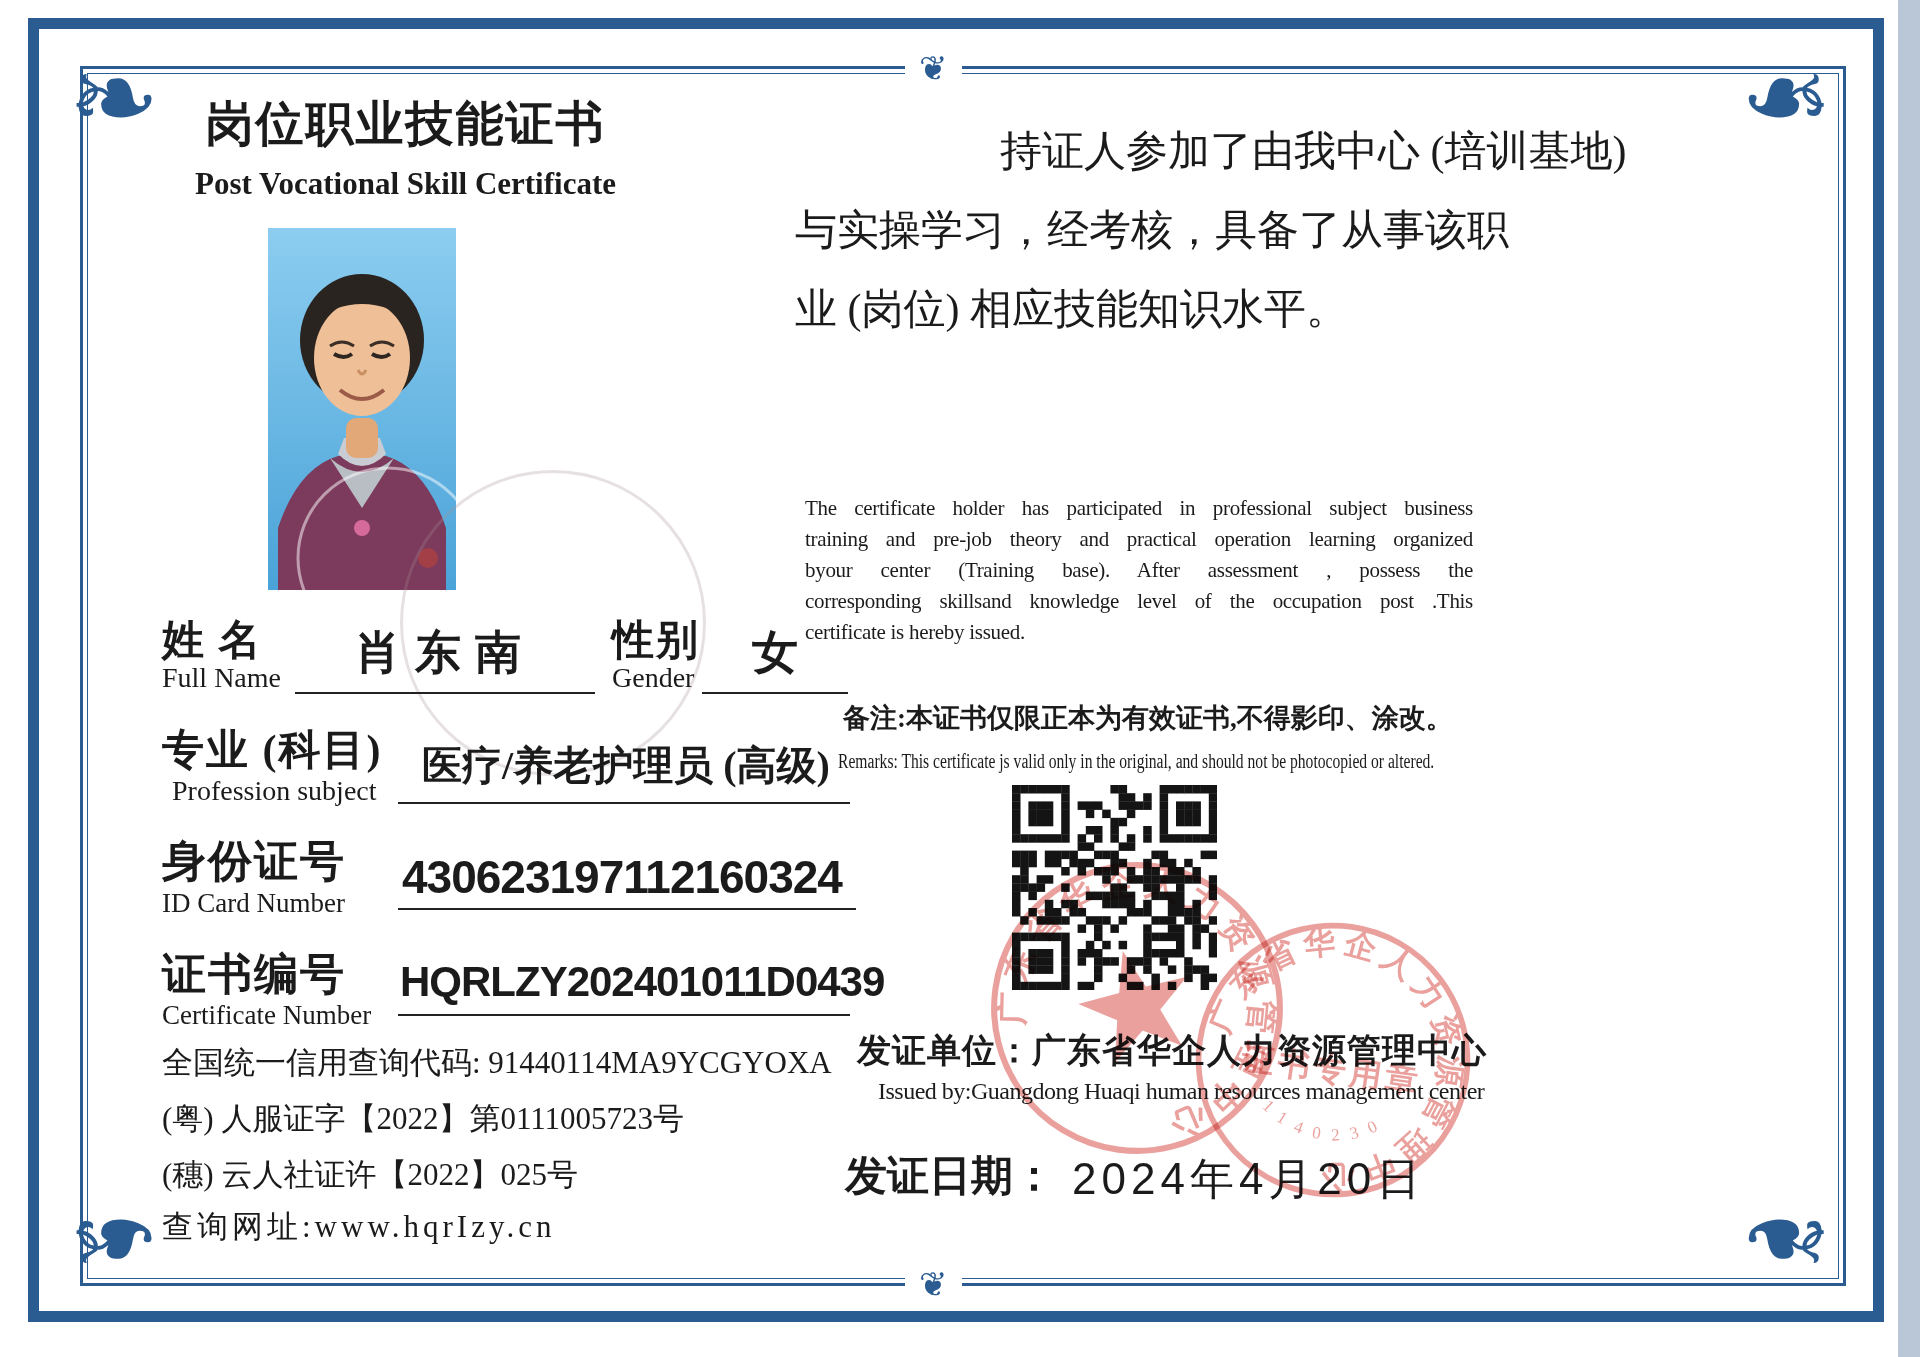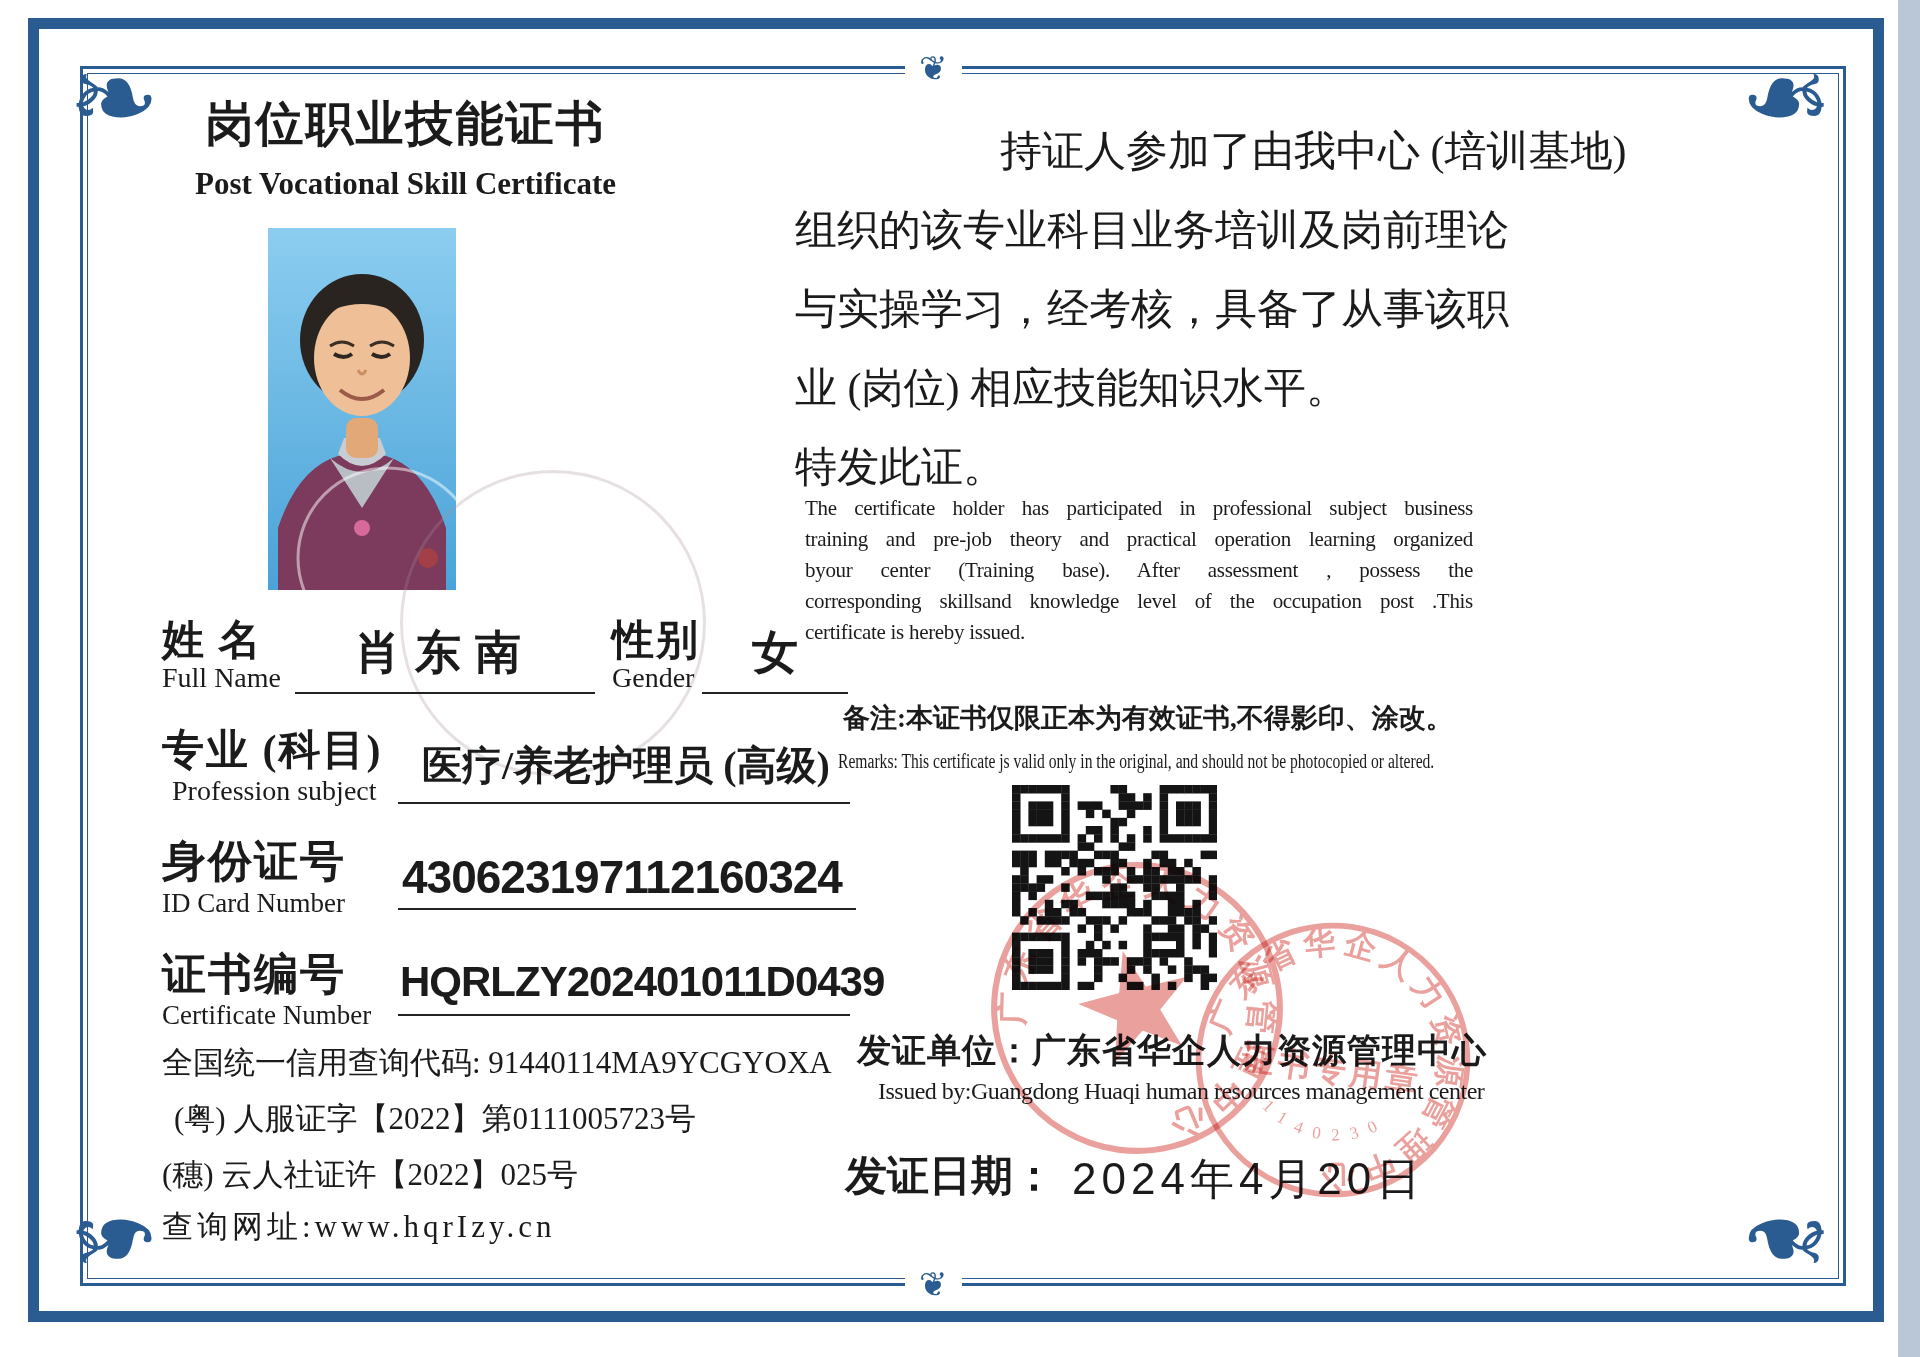--- a/index.html
+++ b/index.html
@@ -129,30 +129,28 @@
   <div class="abs lab-en" style="left:162px;top:888px;font-size:27px;">ID Card Number</div>
   <div class="abs uline" style="left:398px;top:872px;width:458px;height:36px;"></div>
   <div class="abs num" style="left:402px;top:850px;font-size:46px;letter-spacing:-1px;">430623197112160324</div>
 
   <div class="abs lab-zh" style="left:162px;top:945px;font-size:44px;">证书编号</div>
   <div class="abs lab-en" style="left:162px;top:1000px;font-size:27px;">Certificate Number</div>
   <div class="abs uline" style="left:398px;top:978px;width:452px;height:36px;"></div>
   <div class="abs num" style="left:400px;top:958px;font-size:42px;letter-spacing:-1px;">HQRLZY202401011D0439</div>
 
   <div class="abs foot-line" style="left:162px;top:1042px;">全国统一信用查询代码: 91440114MA9YCGYOXA</div>
-  <div class="abs foot-line" style="left:162px;top:1098px;margin-left:12px;">(粤) 人服证字【2022】第0111005723号</div>
+  <div class="abs foot-line" style="left:162px;top:1098px;">(粤) 人服证字【2022】第0111005723号</div>
   <div class="abs foot-line" style="left:162px;top:1154px;">(穗) 云人社证许【2022】025号</div>
   <div class="abs foot-line" style="left:162px;top:1206px;letter-spacing:4px;">查询网址:www.hqrIzy.cn</div>
 
   <div class="abs" style="left:795px;top:112px;width:695px;">
     <div class="zh-line" style="text-indent:205px;">持证人参加了由我中心 (培训基地)</div>
-    <div class="zh-line">组织的该专业科目业务培训及岗前理论</div>
     <div class="zh-line">与实操学习，经考核，具备了从事该职</div>
     <div class="zh-line">业 (岗位) 相应技能知识水平。</div>
-    <div class="zh-line">特发此证。</div>
   </div>
 
   <div class="abs en-par" style="left:805px;top:493px;width:668px;">
     <div class="jline">The certificate holder has participated in professional subject business</div>
     <div class="jline">training and pre-job theory and practical operation learning organized</div>
     <div class="jline">byour center (Training base). After assessment , possess the</div>
     <div class="jline">corresponding skillsand knowledge level of the occupation post .This</div>
     <div>certificate is hereby issued.</div>
   </div>
 

